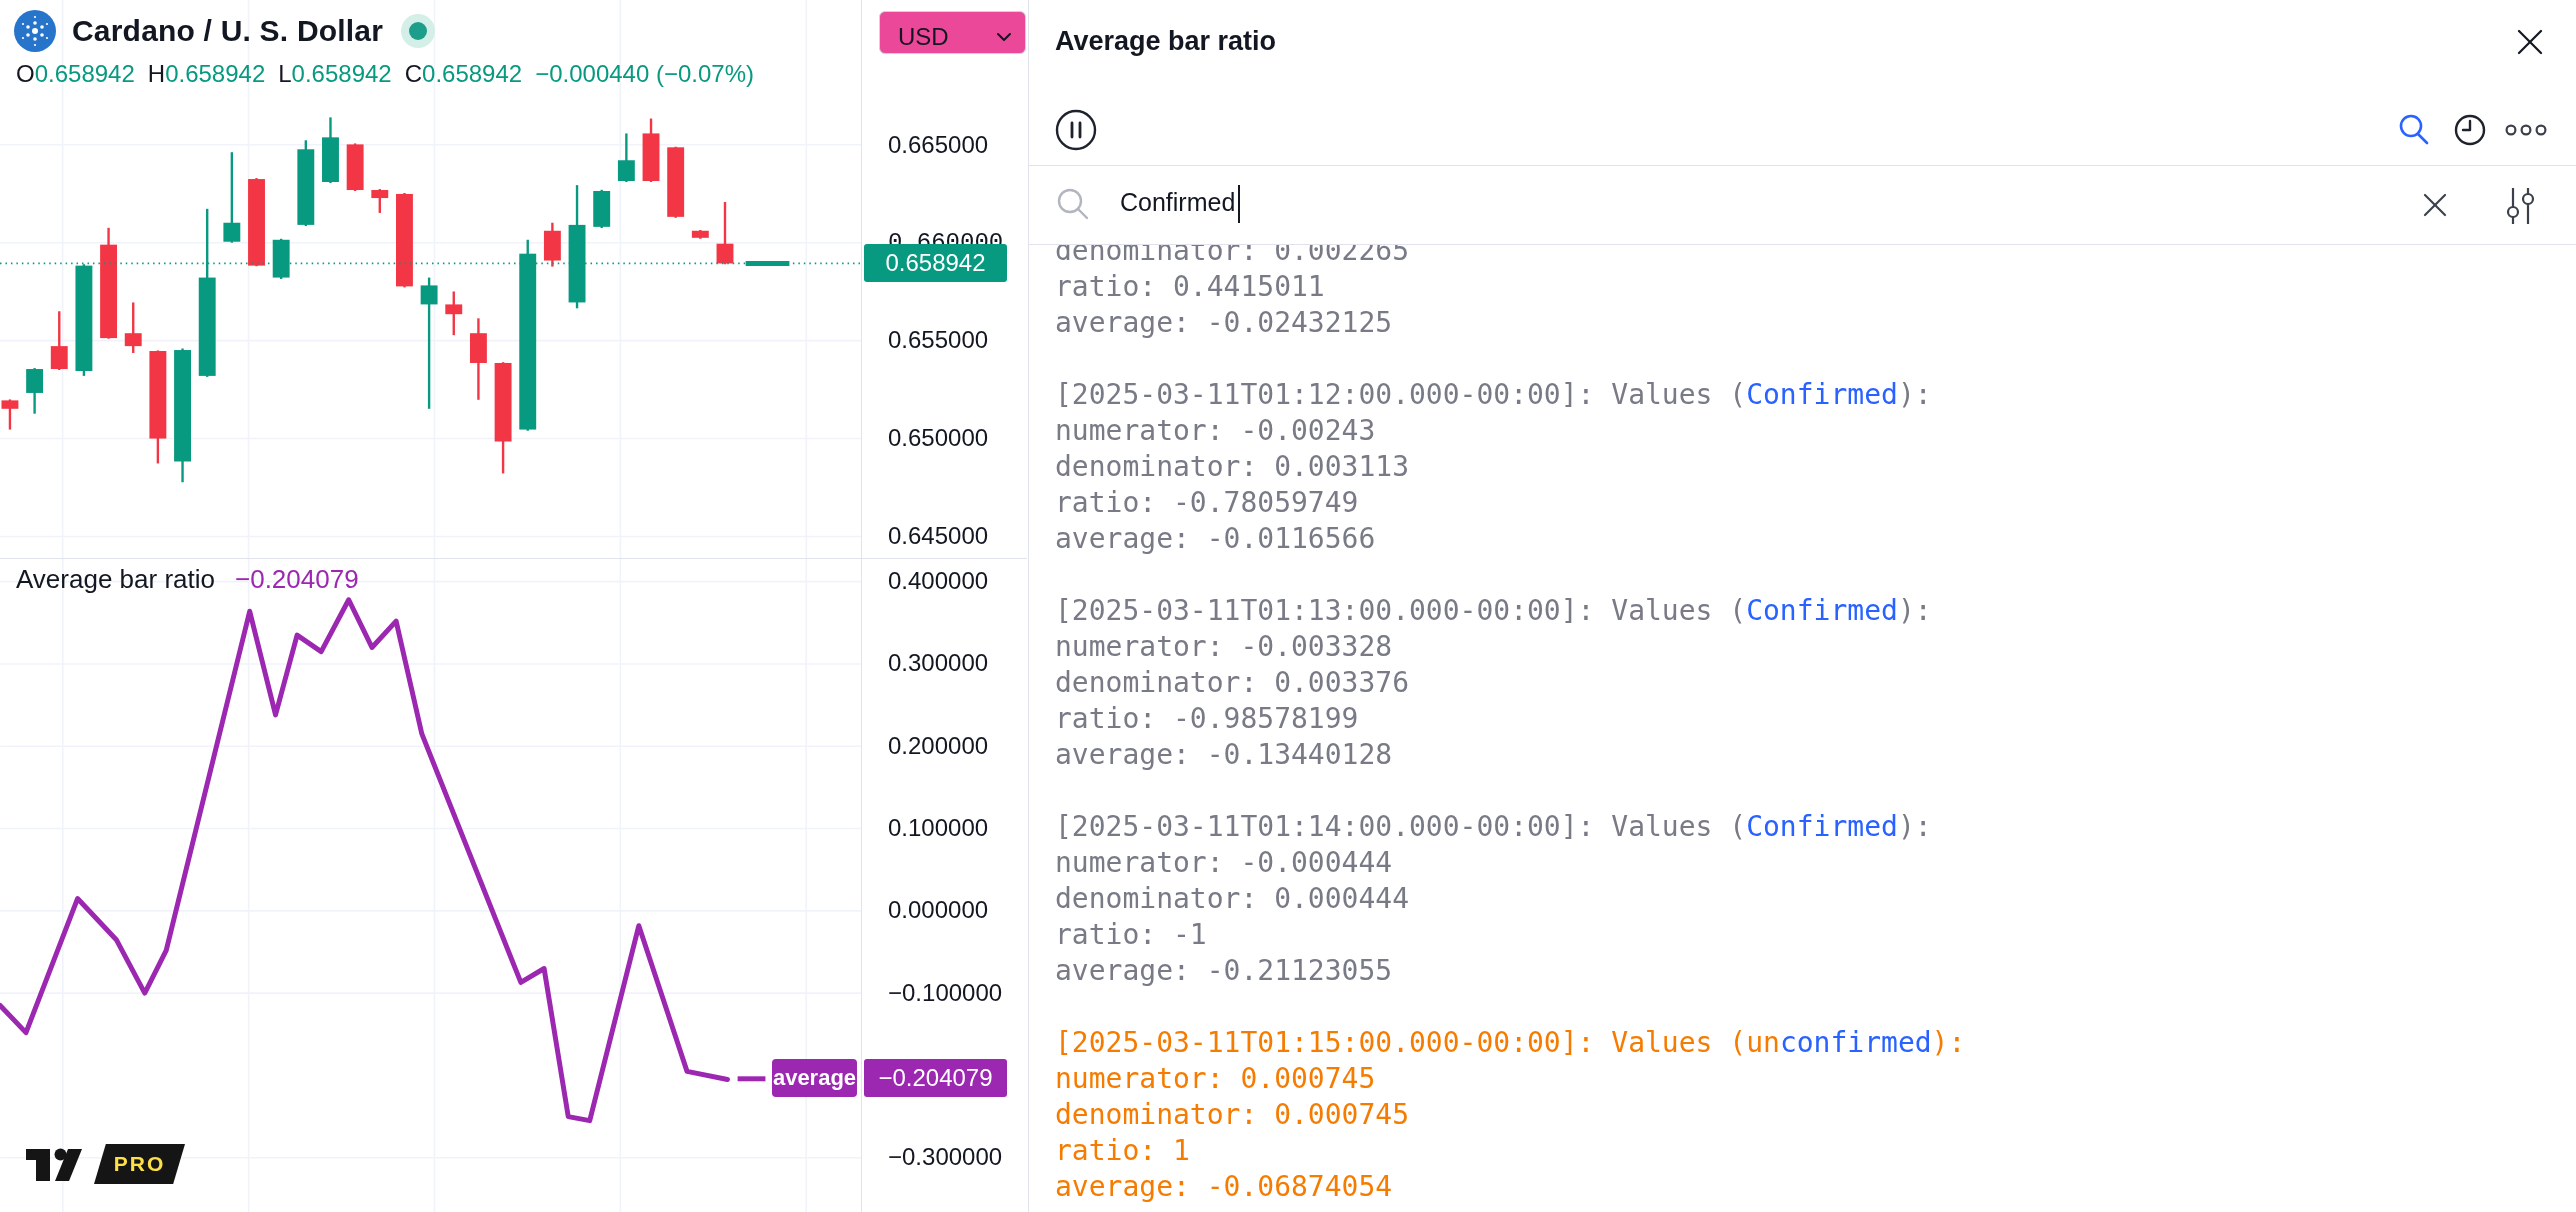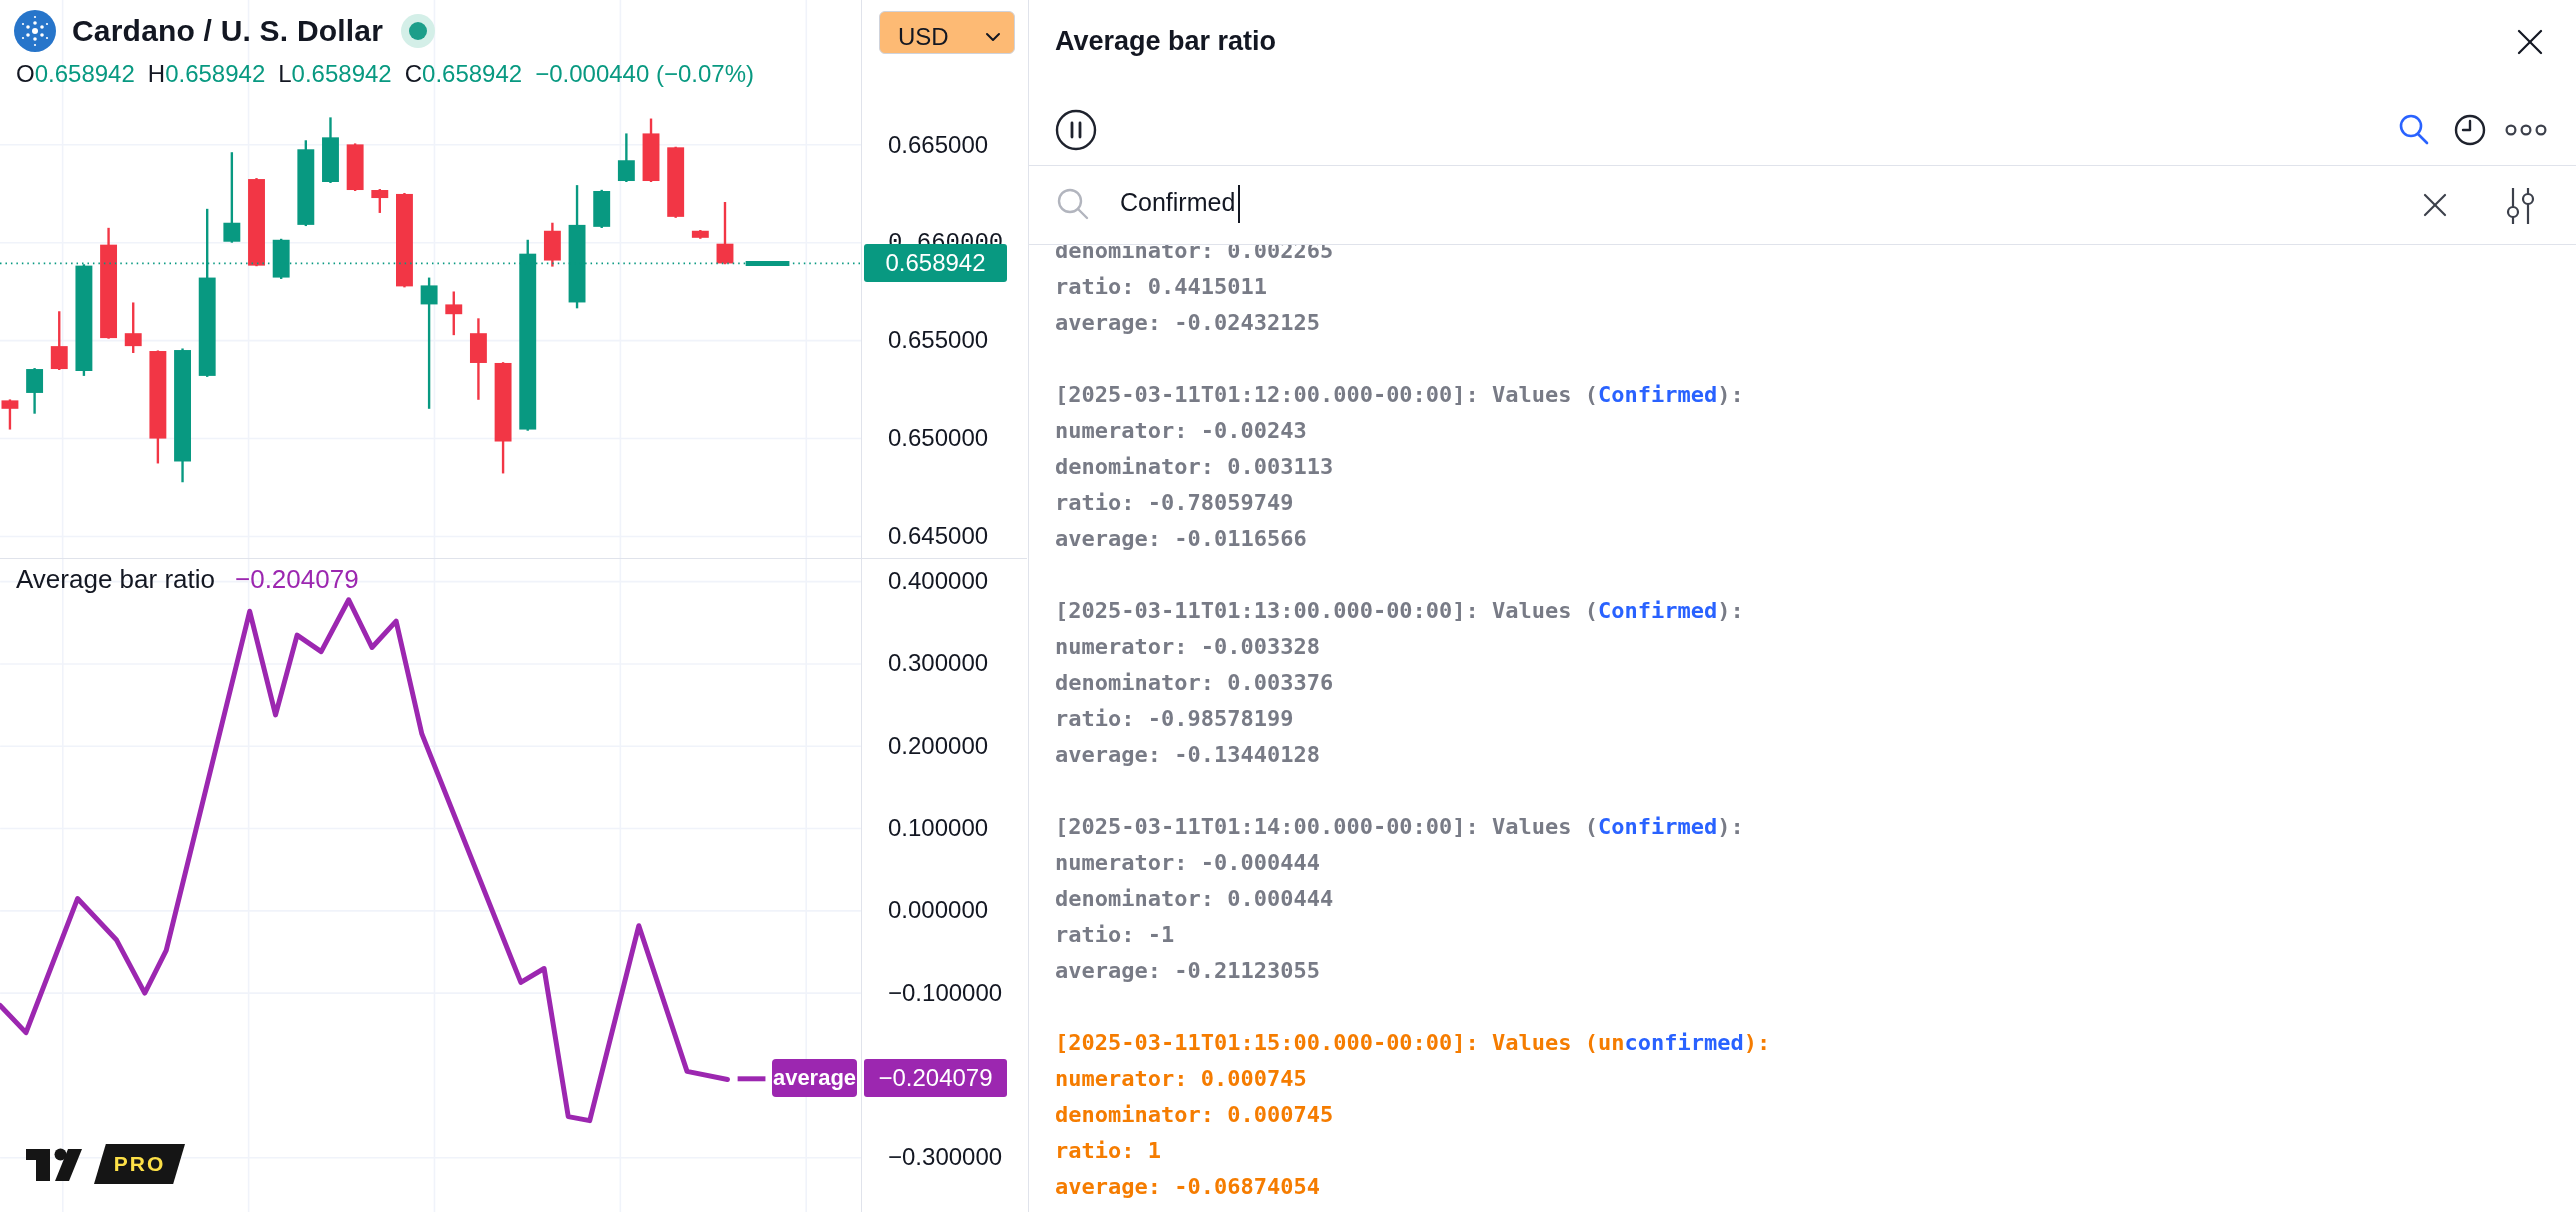--- a/index.html
+++ b/index.html
@@ -25,22 +25,22 @@
   .coin-logo svg { position:absolute; left:0; top:0; }
   .symbol-title { margin-left:16px; font-size:30px; font-weight:600; color:#131722; letter-spacing:0.2px; }
   .status-dot { margin-left:18px; width:34px; height:34px; border-radius:50%; background:#d4efe8; position:relative; }
   .status-dot::after { content:""; position:absolute; left:8px; top:8px; width:18px; height:18px; border-radius:50%; background:#1d9e8a; }
 
   .ohlc-row { position:absolute; left:16px; top:60px; font-size:24px; z-index:4; white-space:nowrap; }
   .ohlc-row .k { color:#131722; }
   .ohlc-row .v { color:#089981; margin-right:13px; }
   .ohlc-row .chg { color:#089981; }
 
-  .usd-select { position:absolute; left:879px; top:11px; width:136px; height:43px; border:1px solid #cfd3dc;
-                border-radius:6px; background:#fdba74; display:flex; align-items:center; justify-content:space-between;
+  .usd-select { position:absolute; left:879px; top:11px; width:147px; height:43px; border:1px solid #cfd3dc;
+                border-radius:6px; background:#ec4899; display:flex; align-items:center; justify-content:space-between;
                 padding:8px 13px 0 18px; cursor:pointer; z-index:5; }
   .usd-select span { font-size:24px; color:#131722; }
 
   .lower-label { position:absolute; left:16px; top:564px; font-size:26px; z-index:4; white-space:nowrap; }
   .lower-label .nm { color:#131722; }
   .lower-label .vl { color:#9c27b0; margin-left:20px; }
 
   .avg-badge { position:absolute; left:772px; top:1059px; width:85px; height:38px; background:#9c27b0; color:#fff;
                border-radius:4px; font-size:22px; line-height:38px; text-align:center; z-index:3;font-weight:bold; }
 
@@ -60,21 +60,21 @@
   .tb-right .icon-btn { width:56px; height:46px; }
 
   .search-row { position:absolute; left:0; top:167px; width:100%; height:78px; border-bottom:1px solid #e0e3eb; }
   .search-glyph { position:absolute; left:26px; top:20px; }
   .search-text { position:absolute; left:91px; top:21px; font-size:25px; color:#131722; }
   .caret { position:absolute; top:18px; width:2px; height:38px; background:#131722; }
   .clear-btn { position:absolute; right:119px; top:16px; width:44px; height:44px; }
   .filter-btn { position:absolute; right:32px; top:14px; width:48px; height:50px; }
 
   .log { position:absolute; left:0; top:245px; right:0; bottom:0; overflow:hidden; padding-left:26px;
-         font-family:"DejaVu Sans Mono", monospace; font-size:22px; line-height:36px; color:#787b86;font-weight:bold; }
+         font-family:"DejaVu Sans Mono", monospace; font-size:28px; line-height:36px; color:#787b86; }
   .log-block { margin-bottom:36px; }
   .log-block:first-child { margin-top:-12px; }
   .log-block.unconfirmed { color:#f57c00; }
   .log .hl { color:#2962ff; }
   .log-line { white-space:pre; }
 </style>
 </head>
 <body>
 
 <div class="app">

